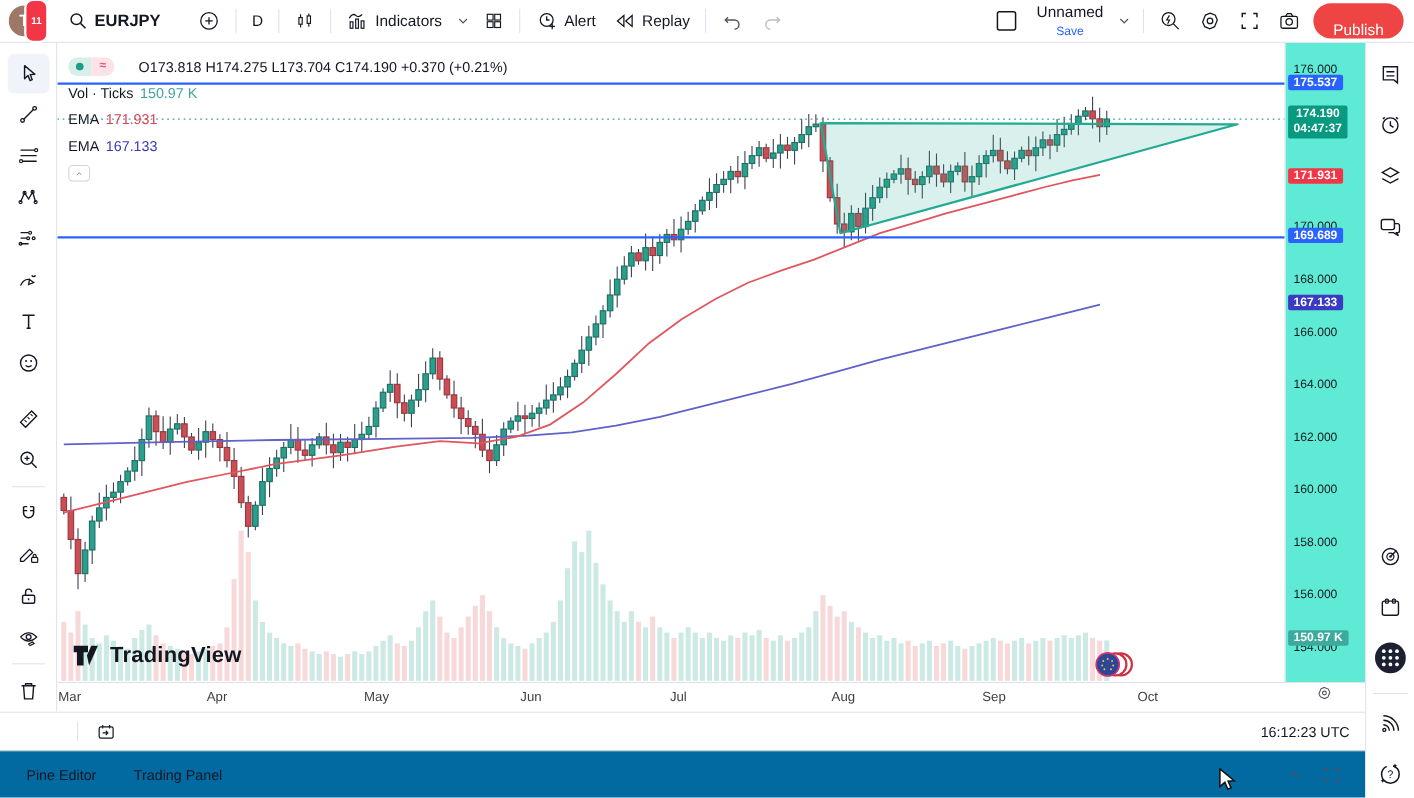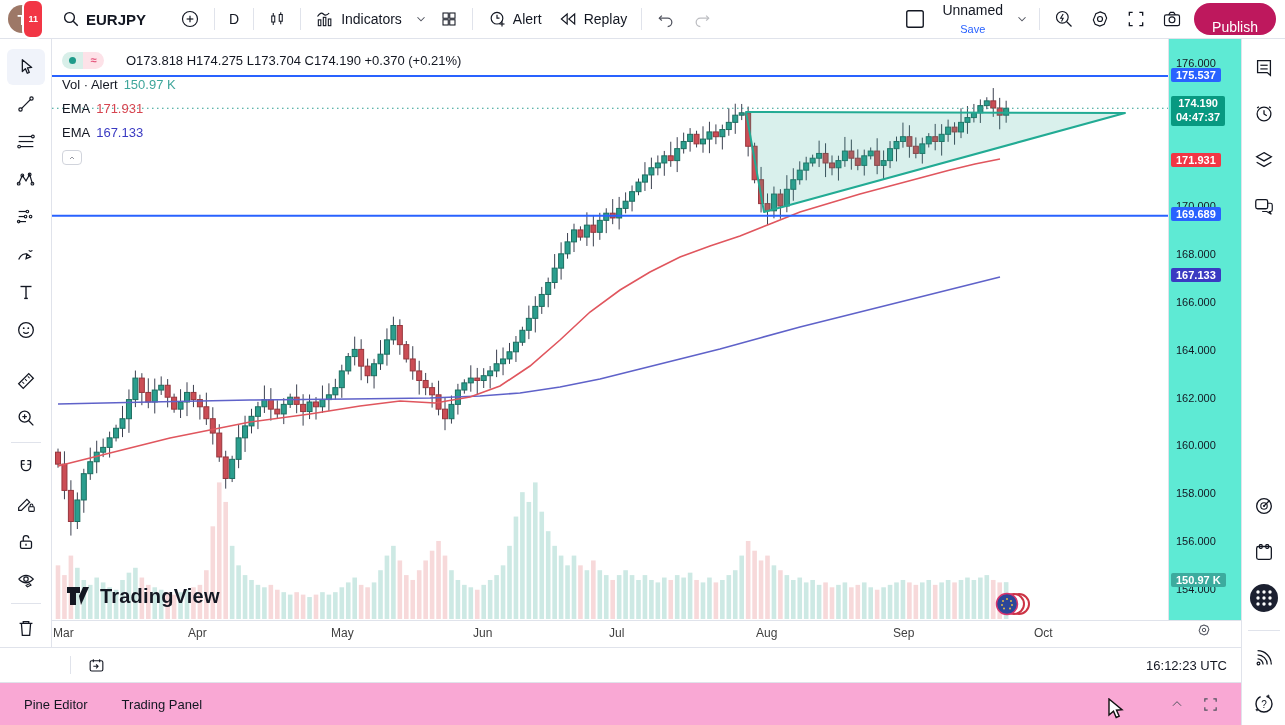--- a/index.html
+++ b/index.html
@@ -13,21 +13,21 @@
   .tb-btn { display:flex; align-items:center; gap:6px; padding:0 8px; height:32px;
     border-radius:6px; cursor:pointer; font-size:14px; white-space:nowrap; }
   #avatar { width:28px; height:28px; border-radius:50%; background:#9d7867; color:#fff;
     font-weight:bold; font-size:15px; display:flex; align-items:center; justify-content:center;
     margin-left:8px; position:relative; }
   #avatar .badge { position:absolute; top:-6px; right:-8px; background:#f23645; color:#fff;
     font-size:9px; font-weight:bold; border-radius:8px; padding:13px 4px; border:2px solid #fff; }
   .sym { font-weight:bold; font-size:15px; }
   #unnamed-block { display:flex; flex-direction:column; align-items:center; line-height:1.05; }
   #unnamed-block .save { font-size:11px; color:#2962ff; }
-  #publish-btn { background:#be185d; color:#fff; border:none; border-radius:18px;
+  #publish-btn { background:#ef4444; color:#fff; border:none; border-radius:18px;
     height:31px; padding:16px 18px; font-size:14px; margin:0 9px 0 4px; cursor:pointer; }
   .disabled { opacity:.38; }
   
   #left-toolbar { position:absolute; left:0; top:39px; width:52px; height:608px;
     border-right:1px solid #e0e3eb; background:#fff; display:flex; flex-direction:column;
     align-items:center; z-index:20; }
   .lt-btn { width:38px; height:36px; display:flex; align-items:center; justify-content:center;
     border-radius:6px; cursor:pointer; margin:1px 0; }
   .lt-btn.active { background:#f0f3fa; }
   .lt-div { width:30px; height:1px; background:#e0e3eb; margin:5px 0; }
@@ -66,21 +66,21 @@
   #watermark .wm-text { font-size:20px; font-weight:bold; color:#131722; letter-spacing:.2px; }
   #pair-logo { position:absolute; left:938px; top:551px; z-index:7; cursor:pointer; }
   
   #tf-row { position:absolute; left:0; top:647px; width:1241px; height:35px;
     border-top:1px solid #e0e3eb; background:#fff; display:flex; align-items:center; z-index:22; }
   .tf-btn { font-size:13px; color:#131722; background:none; border:none; padding:4px 8px;
     margin:0 2px; border-radius:5px; cursor:pointer; font-family:inherit; }
   #tf-row .sep { width:1px; height:18px; background:#e0e3eb; margin:0 8px; }
   #clock { margin-left:auto; margin-right:14px; font-size:13px; cursor:pointer; }
   #pine-row { position:absolute; left:0; top:682px; width:1241px; height:43px;
-    border-top:1px solid #e0e3eb; background:#f9a8d4; display:flex; align-items:center; z-index:22; }
+    border-top:1px solid #e0e3eb; background:#0369a1; display:flex; align-items:center; z-index:22; }
   .pn-tab { font-size:13px; color:#131722; padding:6px 10px; margin-left:14px; cursor:pointer; }
   #pine-right { margin-left:auto; display:flex; align-items:center; gap:16px; margin-right:22px; }
   #axis-gear { position:absolute; left:1196px; top:622px; cursor:pointer; z-index:23; }
   #cursor { position:absolute; left:1106px; top:698px; z-index:40; pointer-events:none; }
 </style>
 </head>
 <body>
 
 <div id="topbar">
   <div id="avatar">
@@ -812,21 +812,21 @@
     <div class="row">
       <span id="status-pill">
         <span class="half mkt">
             <i></i>
           </span>
         <span class="half dly">≈</span>
       </span>
       <span style="margin-left:16px;">O173.818 H174.275 L173.704 C174.190 +0.370 (+0.21%)</span>
     </div>
     <div class="row" style="font-size:13px;">
-      <span>Vol · Alert</span>
+      <span>Vol · Ticks</span>
       <span class="lg-val-teal">150.97 K</span>
     </div>
     <div class="row" style="font-size:13px;">
       <span>EMA</span>
       <span class="lg-val-red">171.931</span>
     </div>
     <div class="row" style="font-size:13px;">
       <span>EMA</span>
       <span class="lg-val-blue">167.133</span>
     </div>

